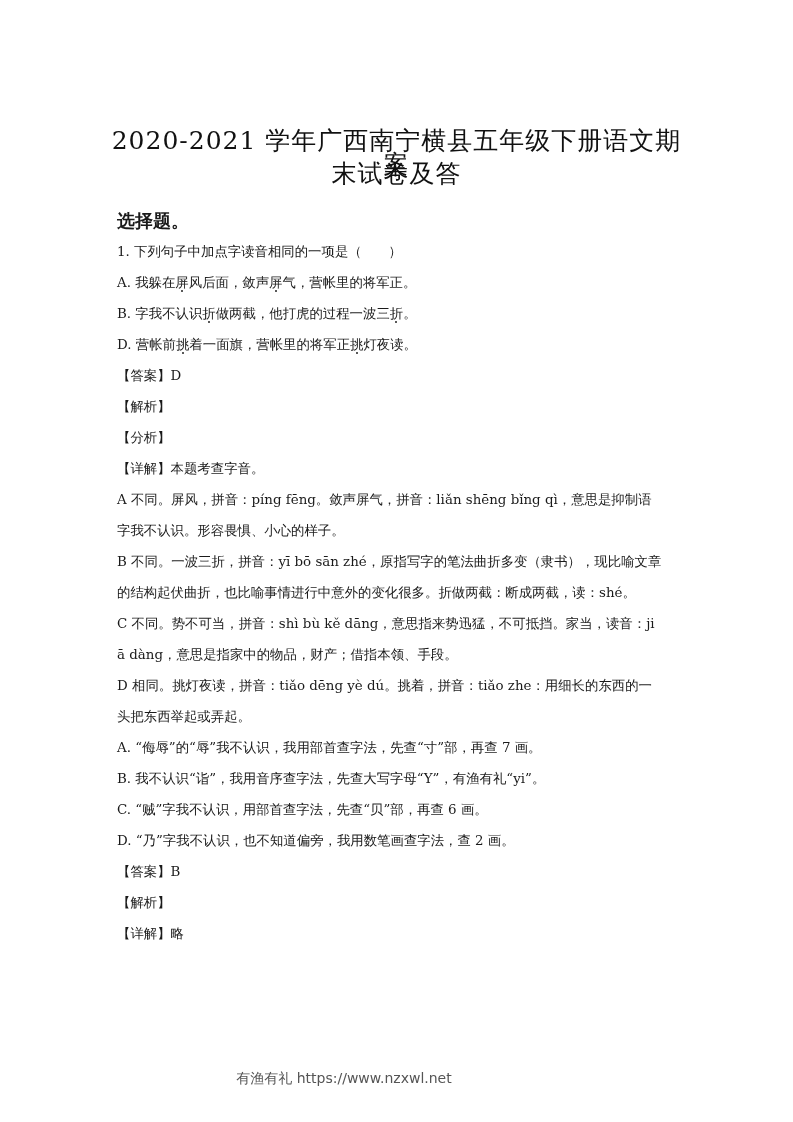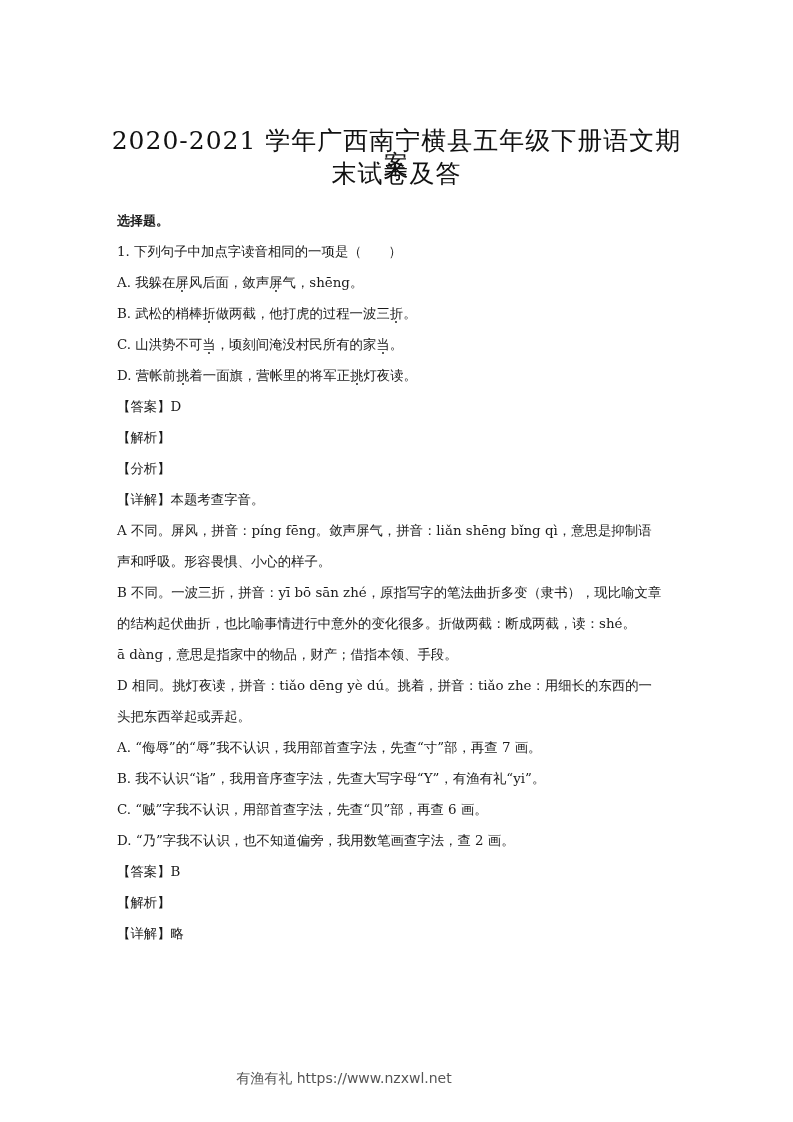--- a/index.html
+++ b/index.html
@@ -4,58 +4,56 @@
 <style>
   html, body { margin: 0; padding: 0; background: #ffffff; }
   body { width: 793px; height: 1122px; position: relative; overflow: hidden;
          font-family: "DejaVu Serif", "Liberation Serif", serif; color: #1a1a1a; }
   .title { position: absolute; left: 100px; width: 593px; text-align: center;
            font-size: 25px; letter-spacing: 1px; color: #111; }
   .title.l1 { top: 124px; }
   .title.l2 { top: 148px; }
   .content { position: absolute; left: 117px; top: 205px; width: 568px; font-size: 13.4px; }
   .ln { height: 31px; line-height: 31px; white-space: nowrap; }
-  .section-label { font-weight: bold; font-family: "DejaVu Sans", sans-serif; font-size: 13px; }
+  .section-label { font-weight: bold; font-family: "DejaVu Sans", sans-serif; font-size: 18px; }
   .dot { position: relative; }
   .dot::after { content: ""; position: absolute; left: 50%; bottom: -2px; width: 2px; height: 2px;
                 margin-left: -1px; background: #222; border-radius: 50%; }
   .footer { position: absolute; top: 1070px; left: 0; width: 688px; text-align: center;
             font-family: "DejaVu Sans", sans-serif; font-size: 14px; color: #555; }
 </style>
 </head>
 <body>
 
 <div class="title l1">2020-2021 学年广西南宁横县五年级下册语文期末试卷及答</div>
 <div class="title l2" style="top:148px;">案</div>
 
 <div class="content">
   <div class="ln section-label">选择题。</div>
   <div class="ln">1. 下列句子中加点字读音相同的一项是（　　）</div>
 
   <div class="ln">
-    <span>A. 我躲在</span><span class="dot">屏</span><span>风后面，敛声</span><span class="dot">屏</span><span>气，shēng。</span>
+    <span>A. 我躲在</span><span class="dot">屏</span><span>风后面，敛声</span><span class="dot">屏</span><span>气，营帐里的将军正。</span>
   </div>
   <div class="ln">
-    <span>B. 武松的梢棒</span><span class="dot">折</span><span>做两截，他打虎的过程一波三</span><span class="dot">折</span><span>。</span>
-  </div>
-  <div class="ln">
-    <span>C. 山洪势不可</span><span class="dot">当</span><span>，顷刻间淹没村民所有的家</span><span class="dot">当</span><span>。</span>
+    <span>B. 字我不认识</span><span class="dot">折</span><span>做两截，他打虎的过程一波三</span><span class="dot">折</span><span>。</span>
   </div>
   <div class="ln">
     <span>D. 营帐前</span><span class="dot">挑</span><span>着一面旗，营帐里的将军正</span><span class="dot">挑</span><span>灯夜读。</span>
   </div>
 
   <div class="ln">【答案】D</div>
   <div class="ln">【解析】</div>
   <div class="ln">【分析】</div>
   <div class="ln">【详解】本题考查字音。</div>
   <div class="ln">A 不同。屏风，拼音：píng fēng。敛声屏气，拼音：liǎn shēng bǐng qì，意思是抑制语</div>
-  <div class="ln">声和呼吸。形容畏惧、小心的样子。</div>
+  <div class="ln">字我不认识。形容畏惧、小心的样子。</div>
   <div class="ln">B 不同。一波三折，拼音：yī bō sān zhé，原指写字的笔法曲折多变（隶书），现比喻文章</div>
   <div class="ln">的结构起伏曲折，也比喻事情进行中意外的变化很多。折做两截：断成两截，读：shé。</div>
+  <div class="ln">C 不同。势不可当，拼音：shì bù kě dāng，意思指来势迅猛，不可抵挡。家当，读音：ji</div>
   <div class="ln">ā dàng，意思是指家中的物品，财产；借指本领、手段。</div>
   <div class="ln">D 相同。挑灯夜读，拼音：tiǎo dēng yè dú。挑着，拼音：tiǎo zhe：用细长的东西的一</div>
   <div class="ln">头把东西举起或弄起。</div>
 
   <div class="ln">A. “侮辱”的“辱”我不认识，我用部首查字法，先查“寸”部，再查 7 画。</div>
   <div class="ln">B. 我不认识“诣”，我用音序查字法，先查大写字母“Y”，有渔有礼“yi”。</div>
   <div class="ln">C. “贼”字我不认识，用部首查字法，先查“贝”部，再查 6 画。</div>
   <div class="ln">D. “乃”字我不认识，也不知道偏旁，我用数笔画查字法，查 2 画。</div>
   <div class="ln">【答案】B</div>
   <div class="ln">【解析】</div>

